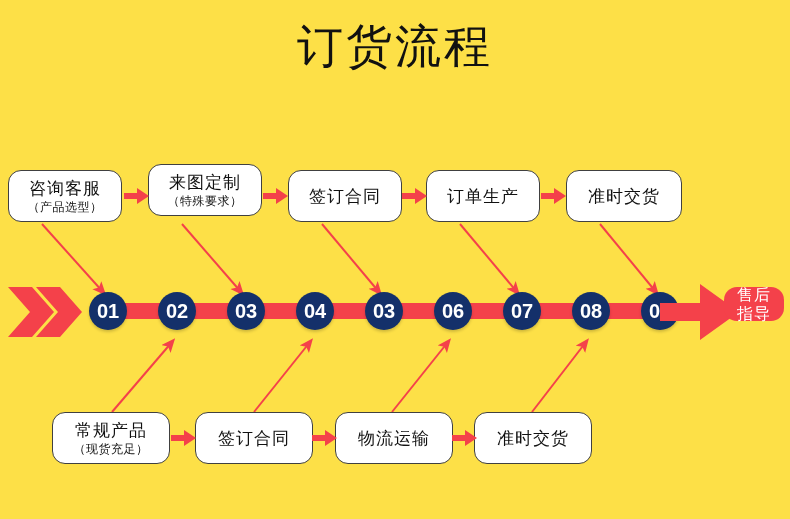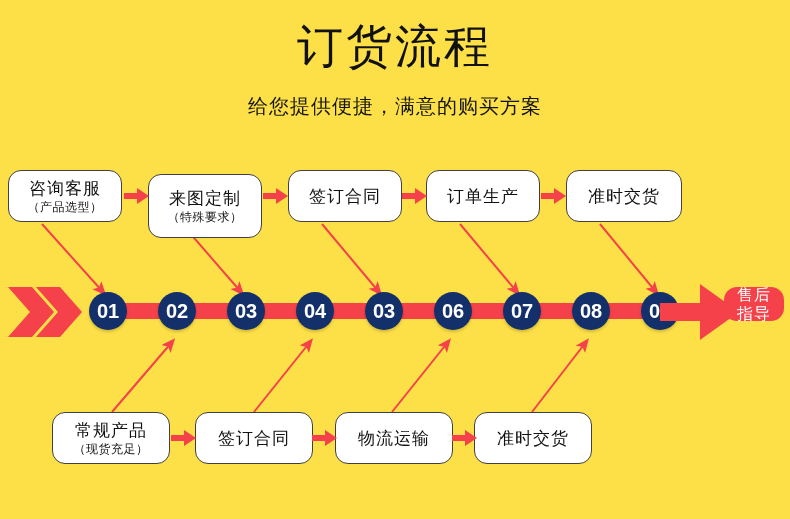--- a/index.html
+++ b/index.html
@@ -155,21 +155,20 @@
     letter-spacing: 1px;
     white-space: nowrap;
   }
 </style>
 </head>
 <body>
 
 <div id="stage">
 
   <div id="title">订货流程</div>
-  <div id="subtitle">给您提供便捷，满意的购买方案</div>
 
   <svg id="connectors" viewBox="0 0 790 519">
     <defs>
       <marker id="ahead" markerWidth="7" markerHeight="7" refX="4.6" refY="3" orient="auto">
         <path d="M0,0 L7,3 L0,6 L1.6,3 z" fill="#f4414a"></path>
       </marker>
     </defs>
     <g stroke="#f4414a" stroke-width="2" fill="none" marker-end="url(#ahead)">
 
       <line x1="42" y1="224" x2="103" y2="292"></line>
@@ -182,21 +181,21 @@
       <line x1="254" y1="412" x2="310" y2="342"></line>
       <line x1="392" y1="412" x2="448" y2="342"></line>
       <line x1="532" y1="412" x2="586" y2="342"></line>
     </g>
   </svg>
 
   <div class="step-box" style="left:8px;  top:170px; width:114px; height:52px;">
     <div class="main">咨询客服</div>
     <div class="sub">（产品选型）</div>
   </div>
-  <div class="step-box" style="left:148px; top:174px; width:114px; height:64px;text-align:center;">
+  <div class="step-box" style="left:148px; top:164px; width:114px; height:52px;text-align:center;">
     <div class="main">来图定制</div>
     <div class="sub">（特殊要求）</div>
   </div>
   <div class="step-box one-line" style="left:288px; top:170px; width:114px; height:52px;">
     <div class="main">签订合同</div>
   </div>
   <div class="step-box one-line" style="left:426px; top:170px; width:114px; height:52px;">
     <div class="main">订单生产</div>
   </div>
   <div class="step-box one-line" style="left:566px; top:170px; width:116px; height:52px;">

